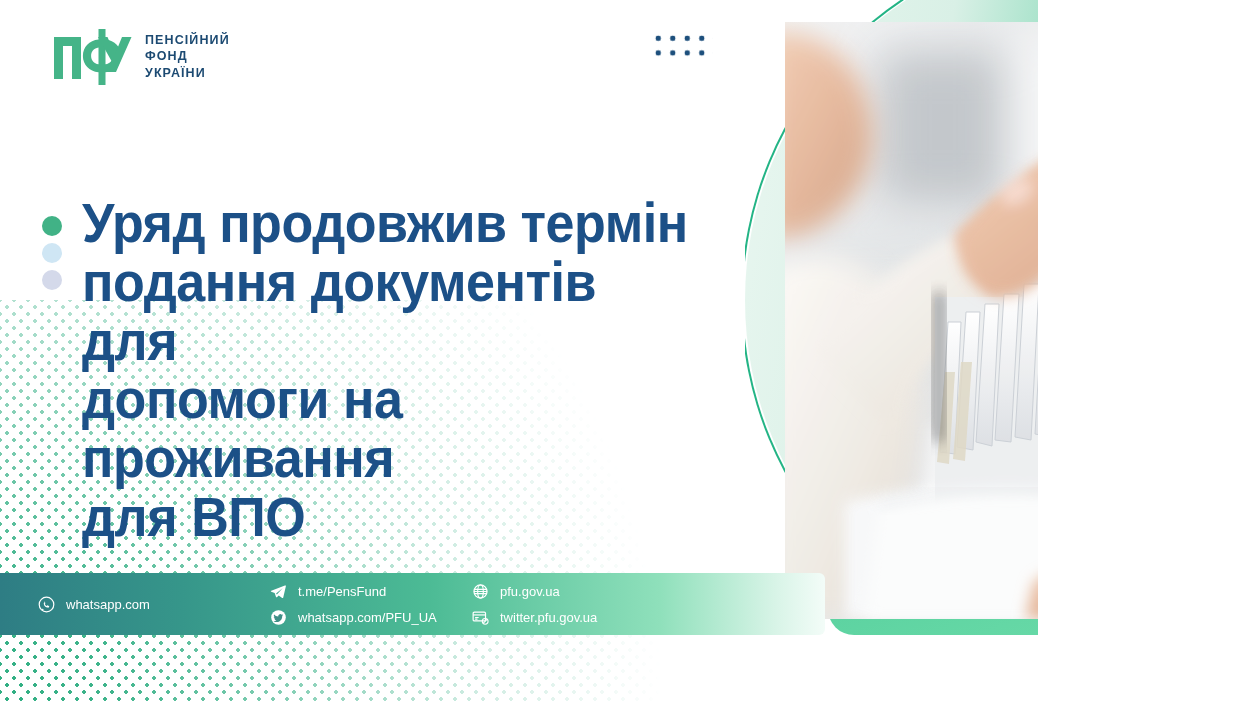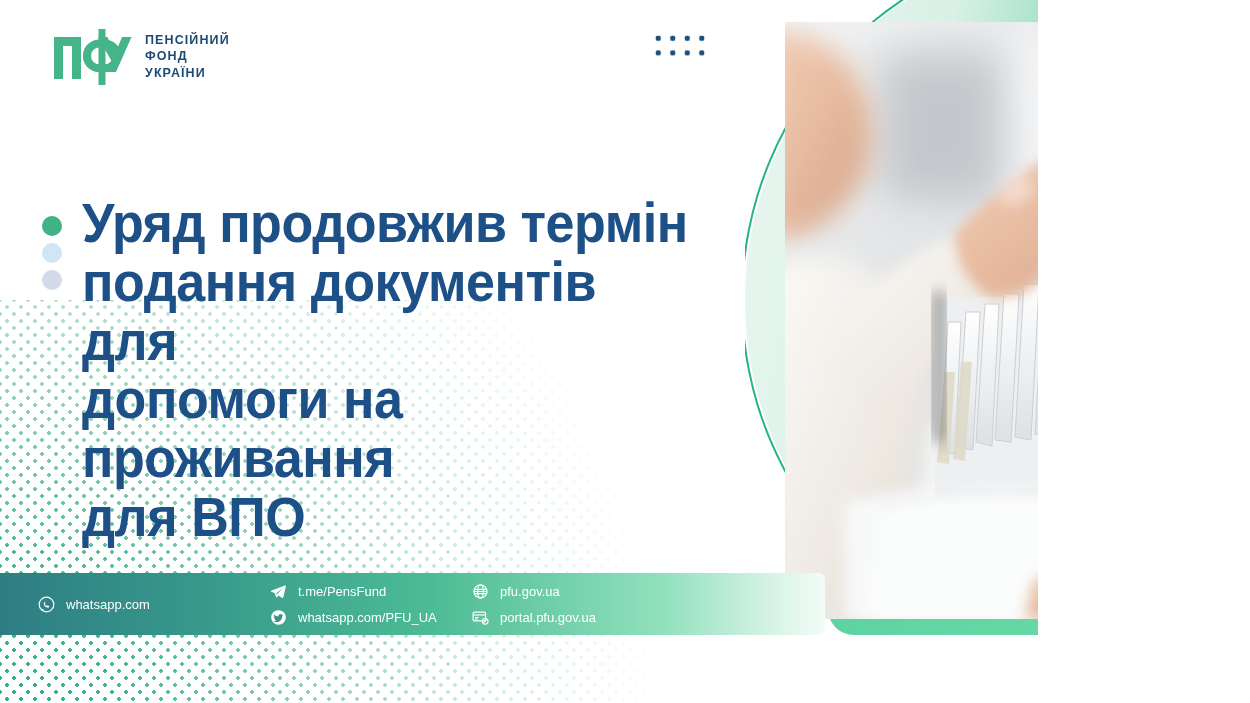--- a/index.html
+++ b/index.html
@@ -291,19 +291,19 @@
         <span class="txt">pfu.gov.ua</span>
       </div>
       <div class="frow">
         <svg class="ico" viewBox="0 0 24 24">
           <rect x="1.6" y="4.4" width="17.5" height="12.4" rx="1.8" fill="none" stroke="#fff" stroke-width="1.7"></rect>
           <path d="M1.6 8.4h17.5" stroke="#fff" stroke-width="1.7"></path>
           <path d="M4.4 12h5M4.4 14.3h3.4" stroke="#fff" stroke-width="1.5"></path>
           <circle cx="18.6" cy="17.4" r="4.1" fill="none" stroke="#fff" stroke-width="1.5"></circle>
           <path d="M15.6 20.4l6-6" stroke="#fff" stroke-width="1.5"></path>
         </svg>
-        <span class="txt">portal.pfu.gov.ua</span>
+        <span class="txt">twitter.pfu.gov.ua</span>
       </div>
     </div>
 
   </div>
 
 </div>
 
 </body></html>

